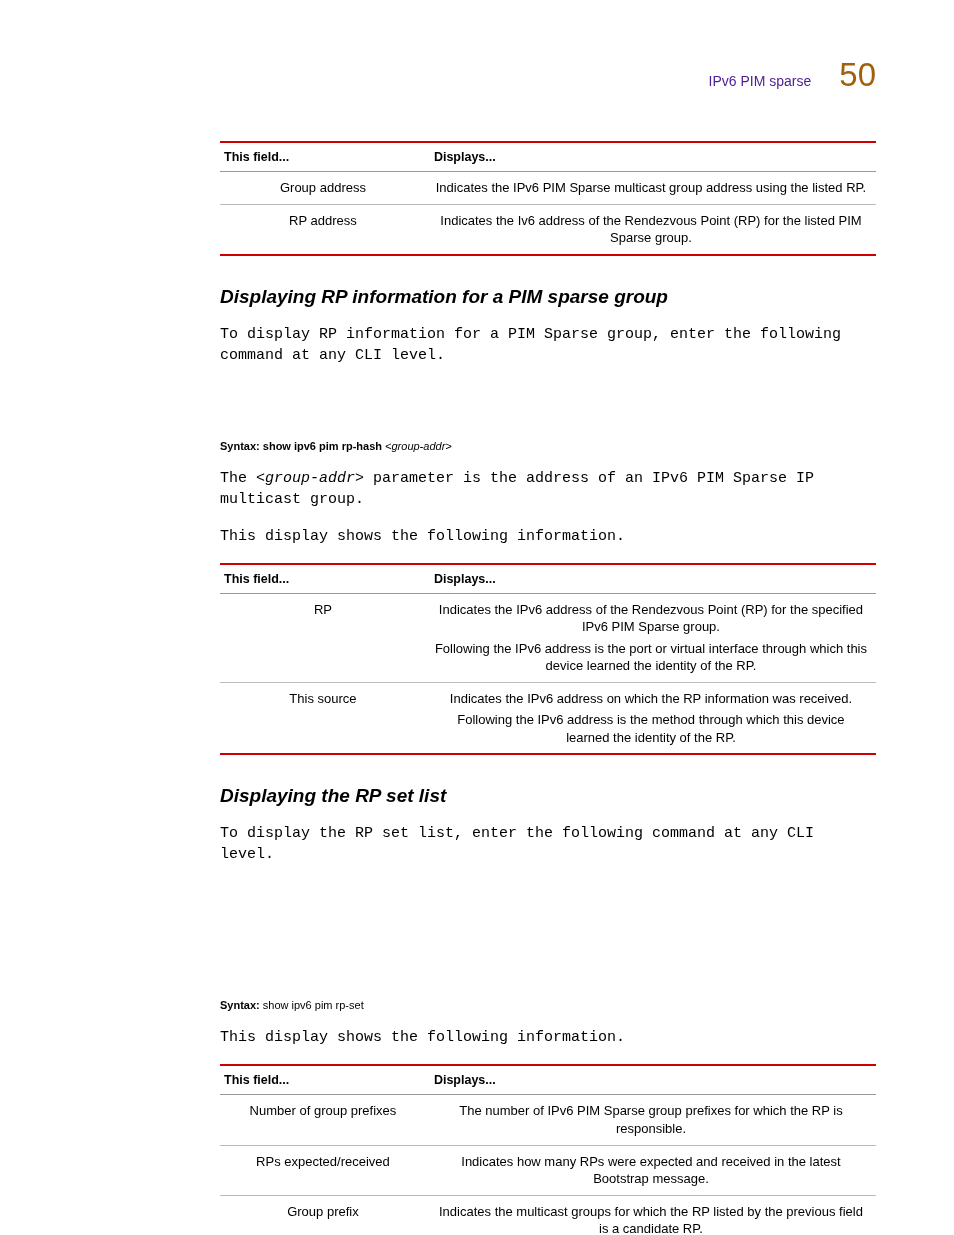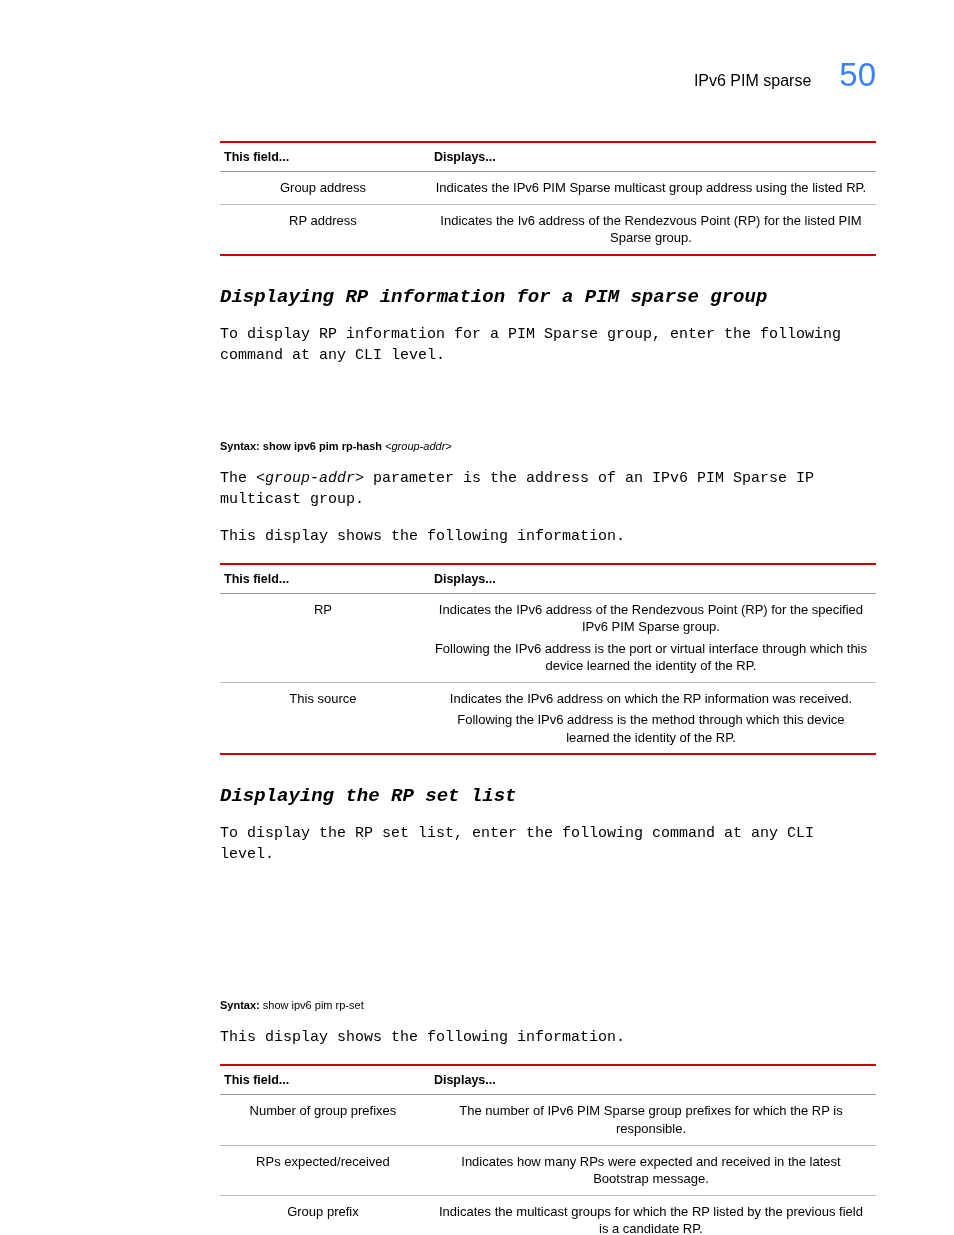--- a/index.html
+++ b/index.html
@@ -14,27 +14,27 @@
     padding: 58px 78px 60px 220px;
   }
   .header {
     display: flex;
     justify-content: flex-end;
     align-items: baseline;
     gap: 28px;
     margin-bottom: 50px;
   }
   .header-label {
-    font-size: 16px;
-    color: #000000;
+    font-size: 14px;
+    color: #4c1d95;
   }
   .header-number {
     font-size: 33px;
     font-weight: 400;
-    color: #3b82f6;
+    color: #a16207;
     line-height: 1;
   }
   table.doc-table {
     width: 100%;
     border-collapse: collapse;
     font-size: 13px;
     margin-bottom: 30px;
   }
   table.doc-table thead tr {
     border-top: 2.5px solid #c00;
@@ -58,21 +58,21 @@
     line-height: 1.35;
     text-align: center;
   }
   .col-field { width: 32%; }
   .col-disp  { width: 68%; }
   h2.section {
     font-style: italic;
     font-weight: 700;
     font-size: 19px;
     margin: 22px 0 12px 0;
-    font-family: Liberation Mono, monospace;
+    font-family: Liberation Sans, sans-serif;
   }
   p.body {
     font-size: 15px;
     line-height: 1.4;
     margin: 16px 0;
     font-family: Liberation Mono, monospace;
   }
   .spacer-med { height: 50px; }
   .spacer-lg  { height: 110px; }
   .syntax-line {

